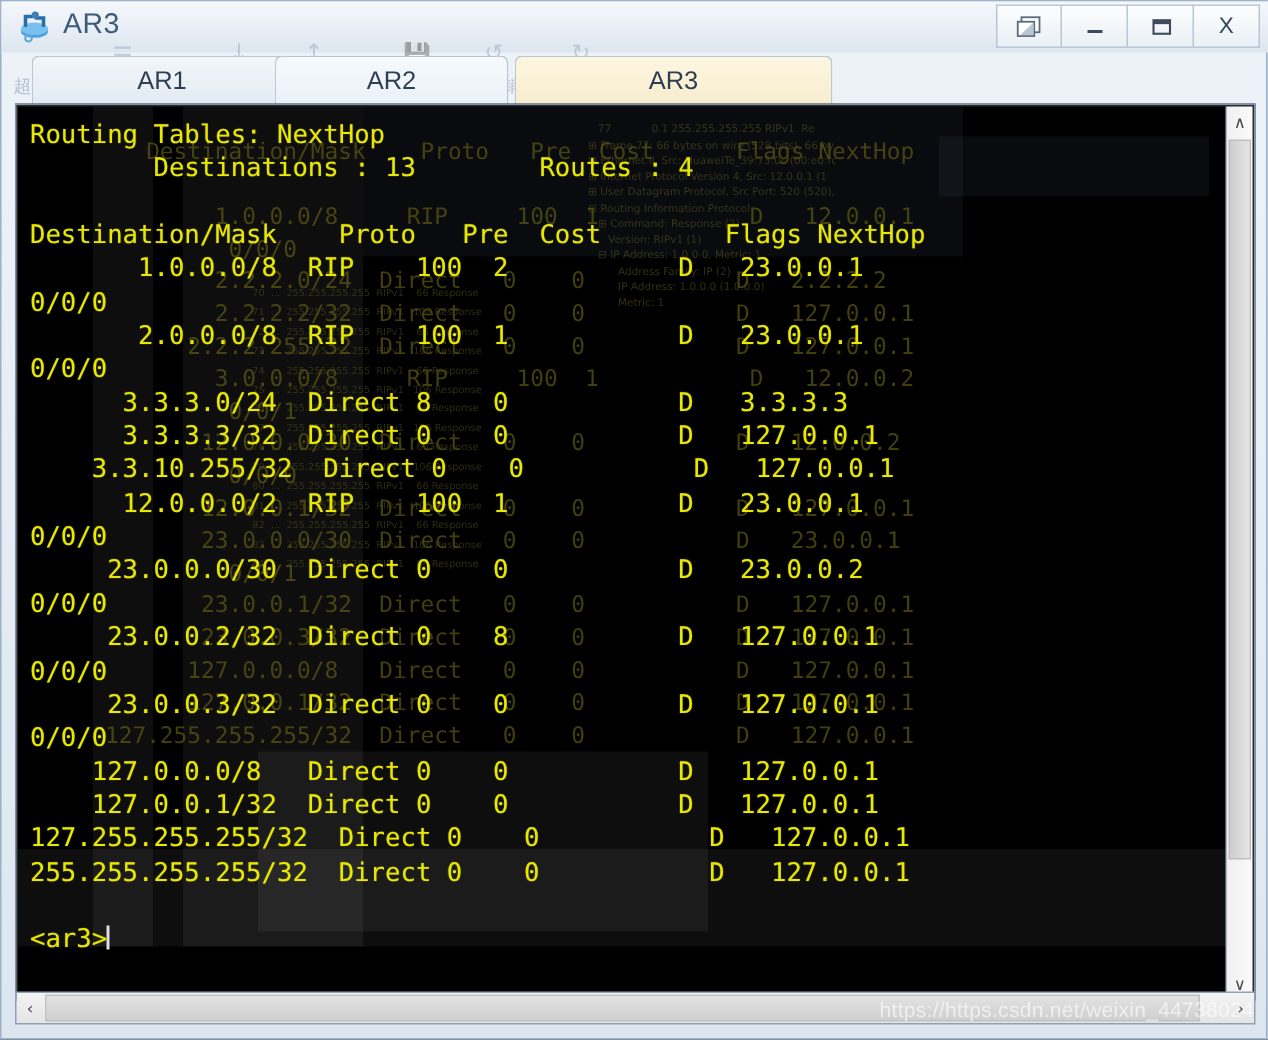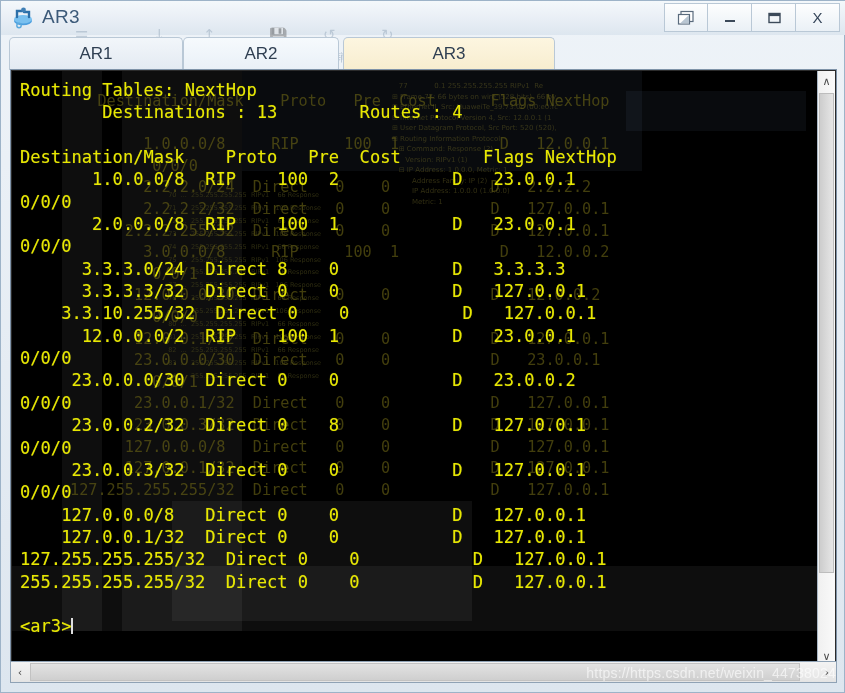--- a/index.html
+++ b/index.html
@@ -56,21 +56,21 @@
     position:absolute;left:0;top:33px;width:845px;height:36px;
   }
   .tab{
     position:absolute;top:3px;height:33px;
     border:1px solid #b9c8d6;border-bottom:none;
     border-radius:5px 5px 0 0;
     display:flex;align-items:center;justify-content:center;
     font-size:17px;color:#2f3f52;box-sizing:border-box;
     font-family:"Liberation Sans",sans-serif;
   }
-  .tab.t0{left:8px;width:174px;background:linear-gradient(#f2f6fa,#e3eaf2);}
+  .tab.t0{left:20px;width:174px;background:linear-gradient(#f2f6fa,#e3eaf2);}
   .tab.t1{left:182px;width:156px;background:linear-gradient(#f6fafd,#e9f0f7);}
   .tab.t2{left:342px;width:212px;background:linear-gradient(#fdf6e0,#f7edcf);}
 
   
   .term-frame{
     position:absolute;left:9px;top:68px;width:827px;height:598px;
     background:#2b2b2b;border:1px solid #7f93a8;box-sizing:border-box;
   }
   .term{
     position:absolute;left:1px;top:1px;width:807px;height:596px;

